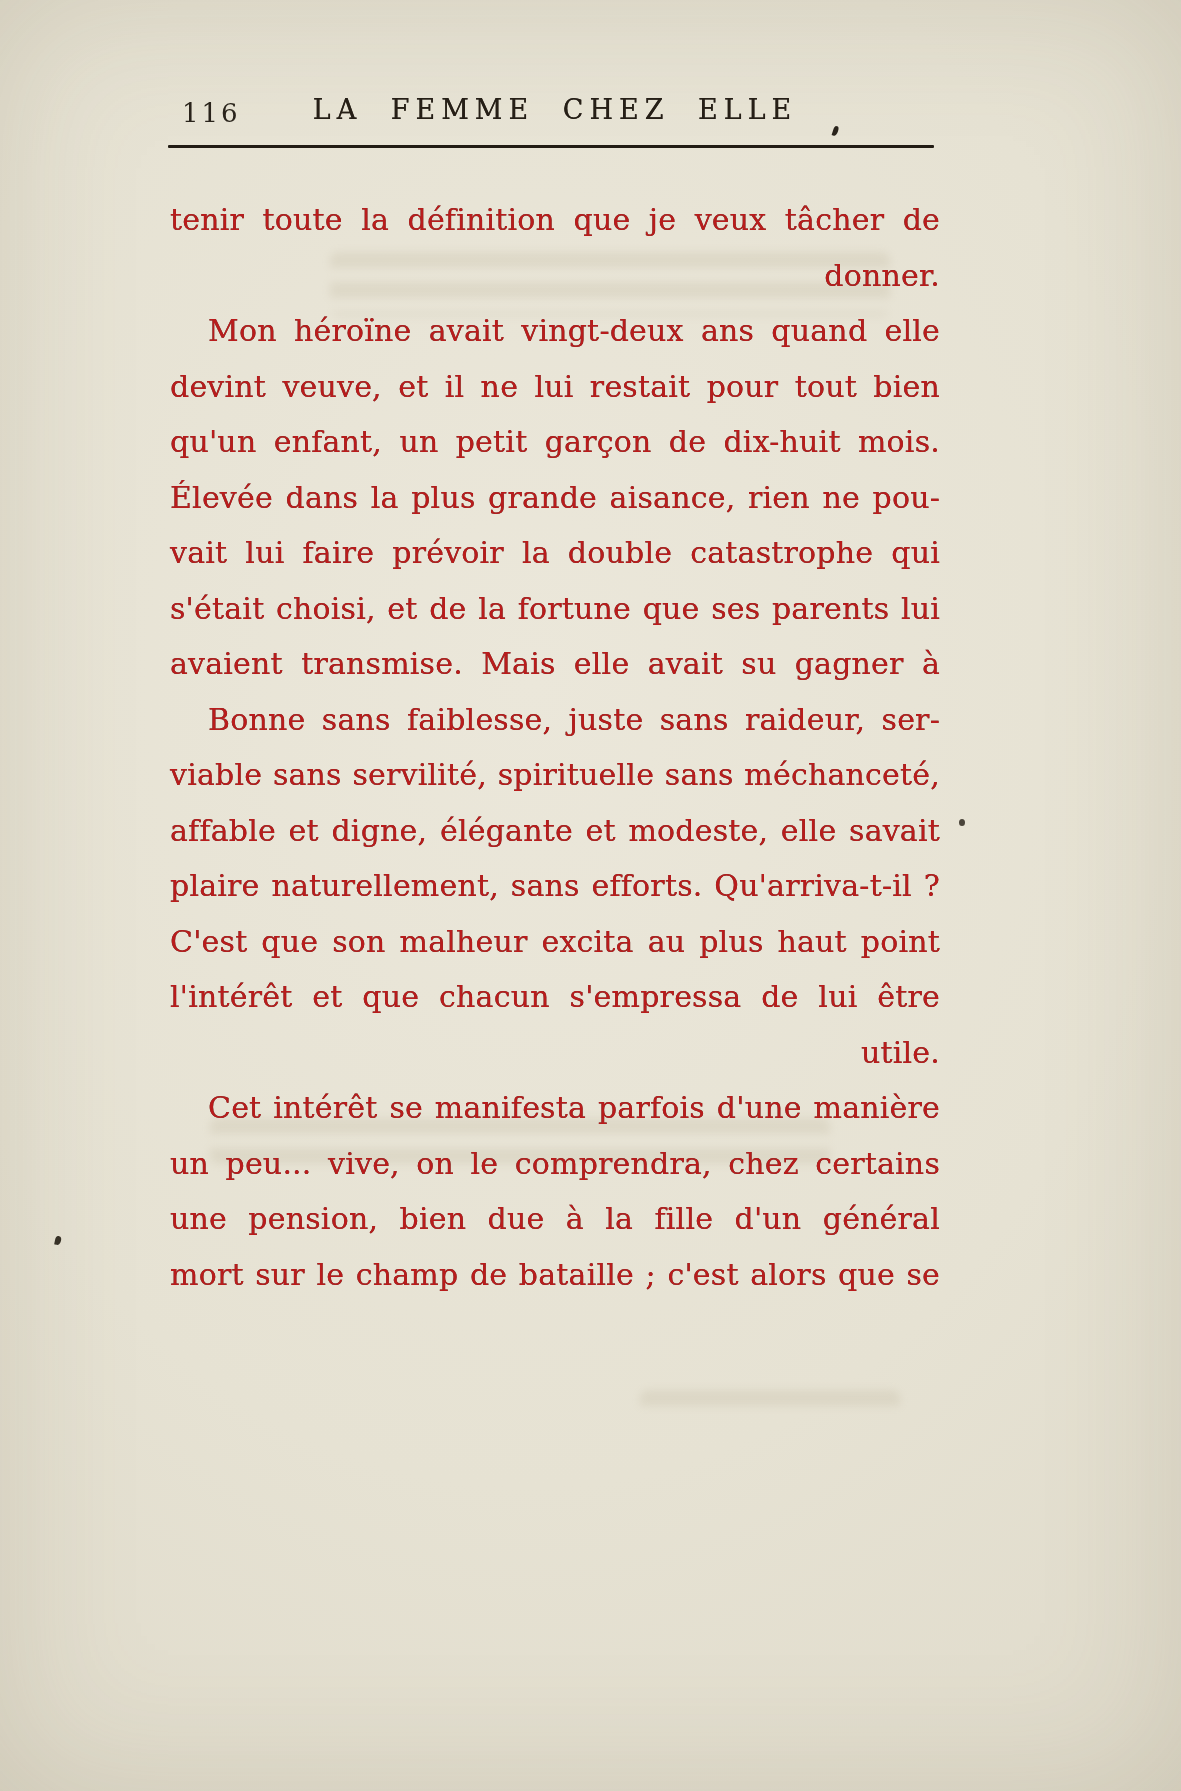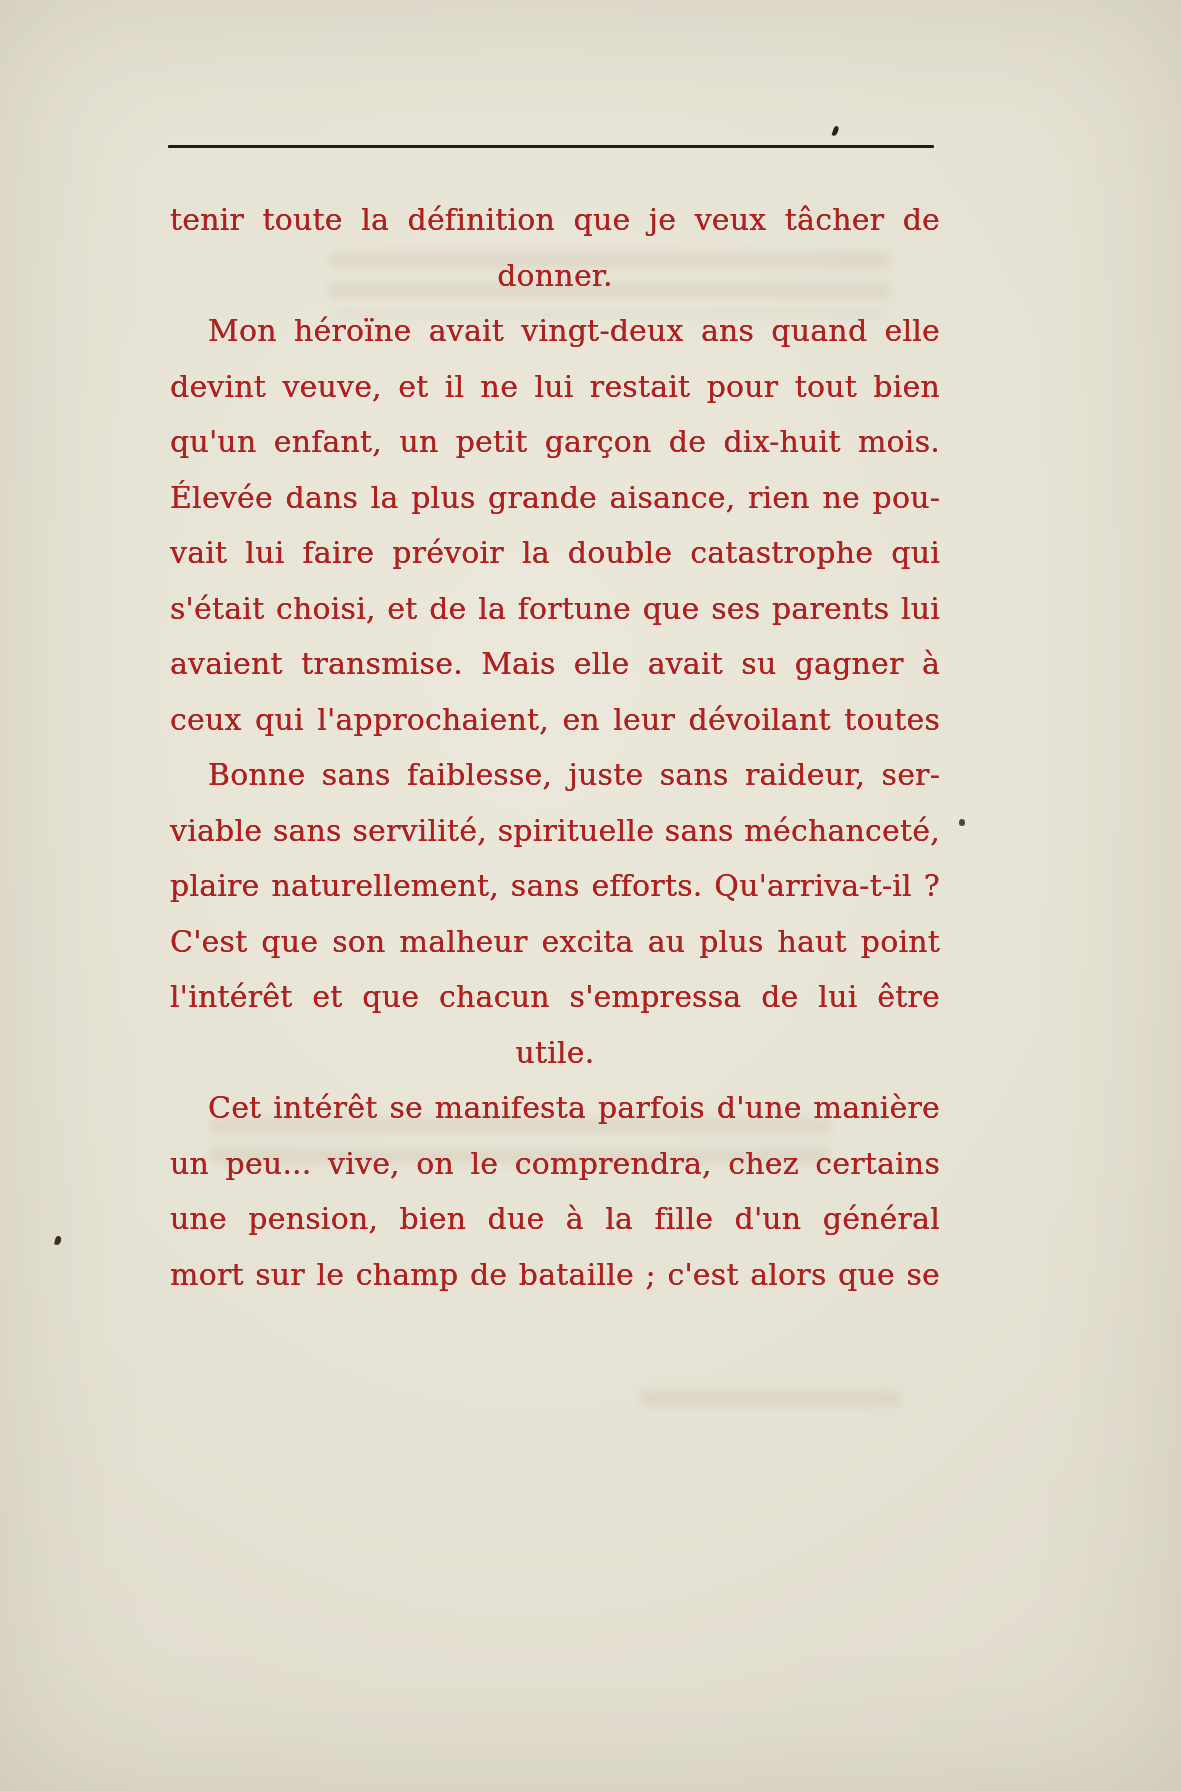--- a/index.html
+++ b/index.html
@@ -72,21 +72,21 @@
     top: 192px;
     width: 770px;
     font-size: 30px;
     line-height: 55.5px;
     color: #b91c1c;
     letter-spacing: 0.2px;
     text-shadow: 0 0 0.6px rgba(42,36,28,0.85);
   }
   .line {
     height: 55.5px;
-    text-align: center;
+    text-align: right;
     white-space: normal;
   }
   .line.just {
     text-align: justify;
     text-align-last: justify;
   }
   .line.indent {
     padding-left: 38px;
   }
 
@@ -127,20 +127,24 @@
   }
   .ghost.g1 { left: 330px; top: 252px; width: 560px; height: 64px; }
   .ghost.g2 { left: 210px; top: 1118px; width: 620px; height: 46px; }
   .ghost.g3 { left: 640px; top: 1390px; width: 260px; height: 30px; }
 </style>
 </head>
 <body>
 
 <div class="page">
 
+  <div class="header">
+    <span class="pagenum">116</span>
+    <span class="title">LA FEMME CHEZ ELLE</span>
+  </div>
 
   <div class="rule"></div>
 
   <div class="ghost g1"></div>
   <div class="ghost g2"></div>
   <div class="ghost g3"></div>
 
   <div class="speck apostrophe-top"></div>
   <div class="speck margin-left"></div>
   <div class="speck margin-right"></div>
@@ -148,23 +152,23 @@
   <div class="text">
       <div class="line just">tenir toute la définition que je veux tâcher de</div>
       <div class="line">donner.</div>
       <div class="line indent just">Mon héroïne avait vingt-deux ans quand elle</div>
       <div class="line just">devint veuve, et il ne lui restait pour tout bien</div>
       <div class="line just">qu'un enfant, un petit garçon de dix-huit mois.</div>
       <div class="line just">Élevée dans la plus grande aisance, rien ne pou-</div>
       <div class="line just">vait lui faire prévoir la double catastrophe qui</div>
       <div class="line just">s'était choisi, et de la fortune que ses parents lui</div>
       <div class="line just">avaient transmise. Mais elle avait su gagner à</div>
-      <div class="line just">ceux qui l'approchaient, en leur dévoilant toutes</div>
       <div class="line indent just">Bonne sans faiblesse, juste sans raideur, ser-</div>
       <div class="line just">viable sans servilité, spirituelle sans méchanceté,</div>
+      <div class="line just">affable et digne, élégante et modeste, elle savait</div>
       <div class="line just">plaire naturellement, sans efforts. Qu'arriva-t-il ?</div>
       <div class="line just">C'est que son malheur excita au plus haut point</div>
       <div class="line just">l'intérêt et que chacun s'empressa de lui être</div>
       <div class="line">utile.</div>
       <div class="line indent just">Cet intérêt se manifesta parfois d'une manière</div>
       <div class="line just">un peu... vive, on le comprendra, chez certains</div>
       <div class="line just">une pension, bien due à la fille d'un général</div>
       <div class="line just">mort sur le champ de bataille ; c'est alors que se</div>
     </div>
 

